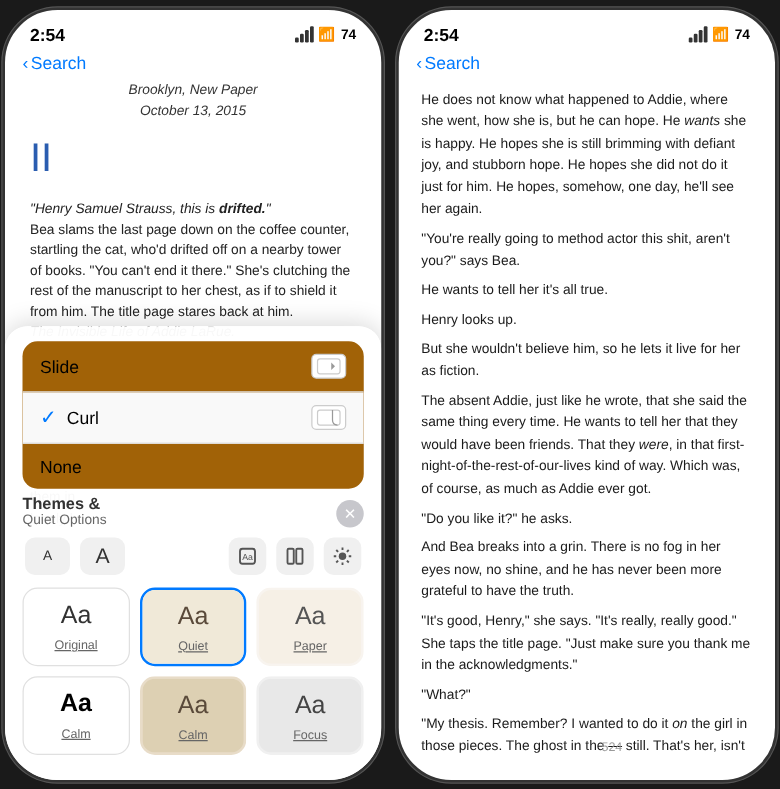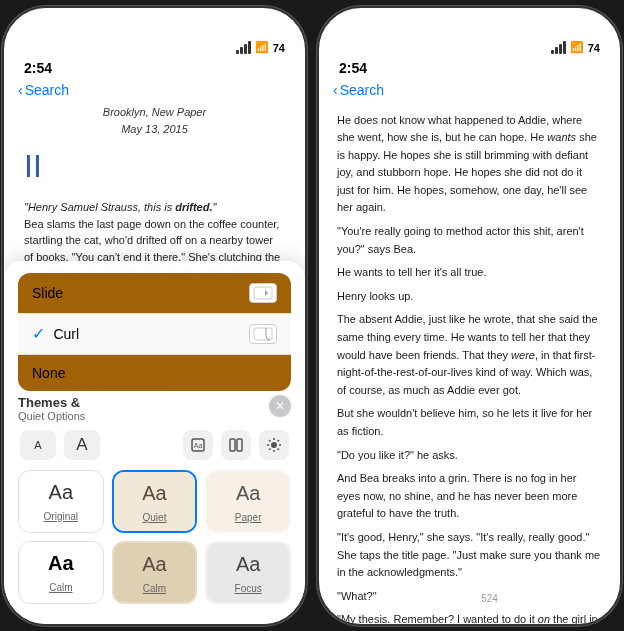--- a/index.html
+++ b/index.html
@@ -31,21 +31,21 @@
     }
     
     .status-bar {
       display: flex;
       justify-content: space-between;
       align-items: center;
       padding: 12px 20px 4px;
       font-size: 12px;
       font-weight: 600;
     }
-    .status-time { font-size: 14px; font-weight: 700; margin-top: 40px; }
+    .status-time { font-size: 14px; font-weight: 700; }
     .status-icons { display: flex; align-items: center; gap: 4px; font-size: 11px; }
     
     .nav-bar {
       display: flex;
       align-items: center;
       padding: 2px 14px 6px;
     }
     .nav-back {
       color: #007aff;
       font-size: 14px;
@@ -124,21 +124,21 @@
       align-items: center;
       justify-content: center;
       font-size: 8px;
     }
     
     .themes-section {
       padding: 0 14px;
     }
     .themes-header {
       display: flex;
-      align-items: flex-start;
+      align-items: flex-end;
       justify-content: space-between;
       margin-bottom: 8px;
     }
     .themes-title {
       font-size: 13px;
       font-weight: 600;
       color: #333;
     }
     .close-btn {
       width: 22px;
@@ -279,21 +279,21 @@
     <div class="nav-bar">
       <div class="nav-back">
         <span>‹</span>
         <span>Search</span>
       </div>
     </div>
 
     <div class="book-content">
       <div class="book-header">
         <span>Brooklyn, New Paper</span><br>
-        <span>May 13, 2015</span>
+        <span>October 13, 2015</span>
       </div>
       <div class="book-chapter">II</div>
       <div class="book-text">
         <p><span class="italic">"Henry Samuel Strauss, this is <span class="bold">drifted.</span>"</span></p>
         <p>Bea slams the last page down on the coffee counter, startling the cat, who'd drifted off on a nearby tower of books. "You can't end it there." She's clutching the rest of the manuscript to her chest, as if to shield it from him. The title page stares back at him.</p>
         <p><span class="italic">The Invisible Life of Addie LaRue.</span></p>
         <p>"What happened to her? Did she really go with Luc? After all that?"</p>
         <p>Henry shrugs. "I assume so."</p>
         <p>"You assume so?"</p>
         <p>The truth is, he doesn't know.</p>
@@ -445,22 +445,22 @@
         <span>‹</span>
         <span>Search</span>
       </div>
     </div>
 
     <div class="reading-content">
       <p>He does not know what happened to Addie, where she went, how she is, but he can hope. He <span style="font-style:italic">wants</span> she is happy. He hopes she is still brimming with defiant joy, and stubborn hope. He hopes she did not do it just for him. He hopes, somehow, one day, he'll see her again.</p>
       <p>"You're really going to method actor this shit, aren't you?" says Bea.</p>
       <p>He wants to tell her it's all true.</p>
       <p>Henry looks up.</p>
+      <p>But she wouldn't believe him, so he lets it live for her as fiction.</p>
       <p>The absent Addie, just like he wrote, that she said the same thing every time. He wants to tell her that they would have been friends. That they <span style="font-style:italic">were</span>, in that first-night-of-the-rest-of-our-lives kind of way. Which was, of course, as much as Addie ever got.</p>
-      <p>But she wouldn't believe him, so he lets it live for her as fiction.</p>
       <p>"Do you like it?" he asks.</p>
       <p>And Bea breaks into a grin. There is no fog in her eyes now, no shine, and he has never been more grateful to have the truth.</p>
       <p>"It's good, Henry," she says. "It's really, really good." She taps the title page. "Just make sure you thank me in the acknowledgments."</p>
       <p>"What?"</p>
       <p>"My thesis. Remember? I wanted to do it <span style="font-style:italic">on</span> the girl in those pieces. The ghost in the <span style="font-style:italic">— </span>still. That's her, isn't it?"</p>
 
     </div>
     <div class="page-num">524</div>
   </div>
 </div>

